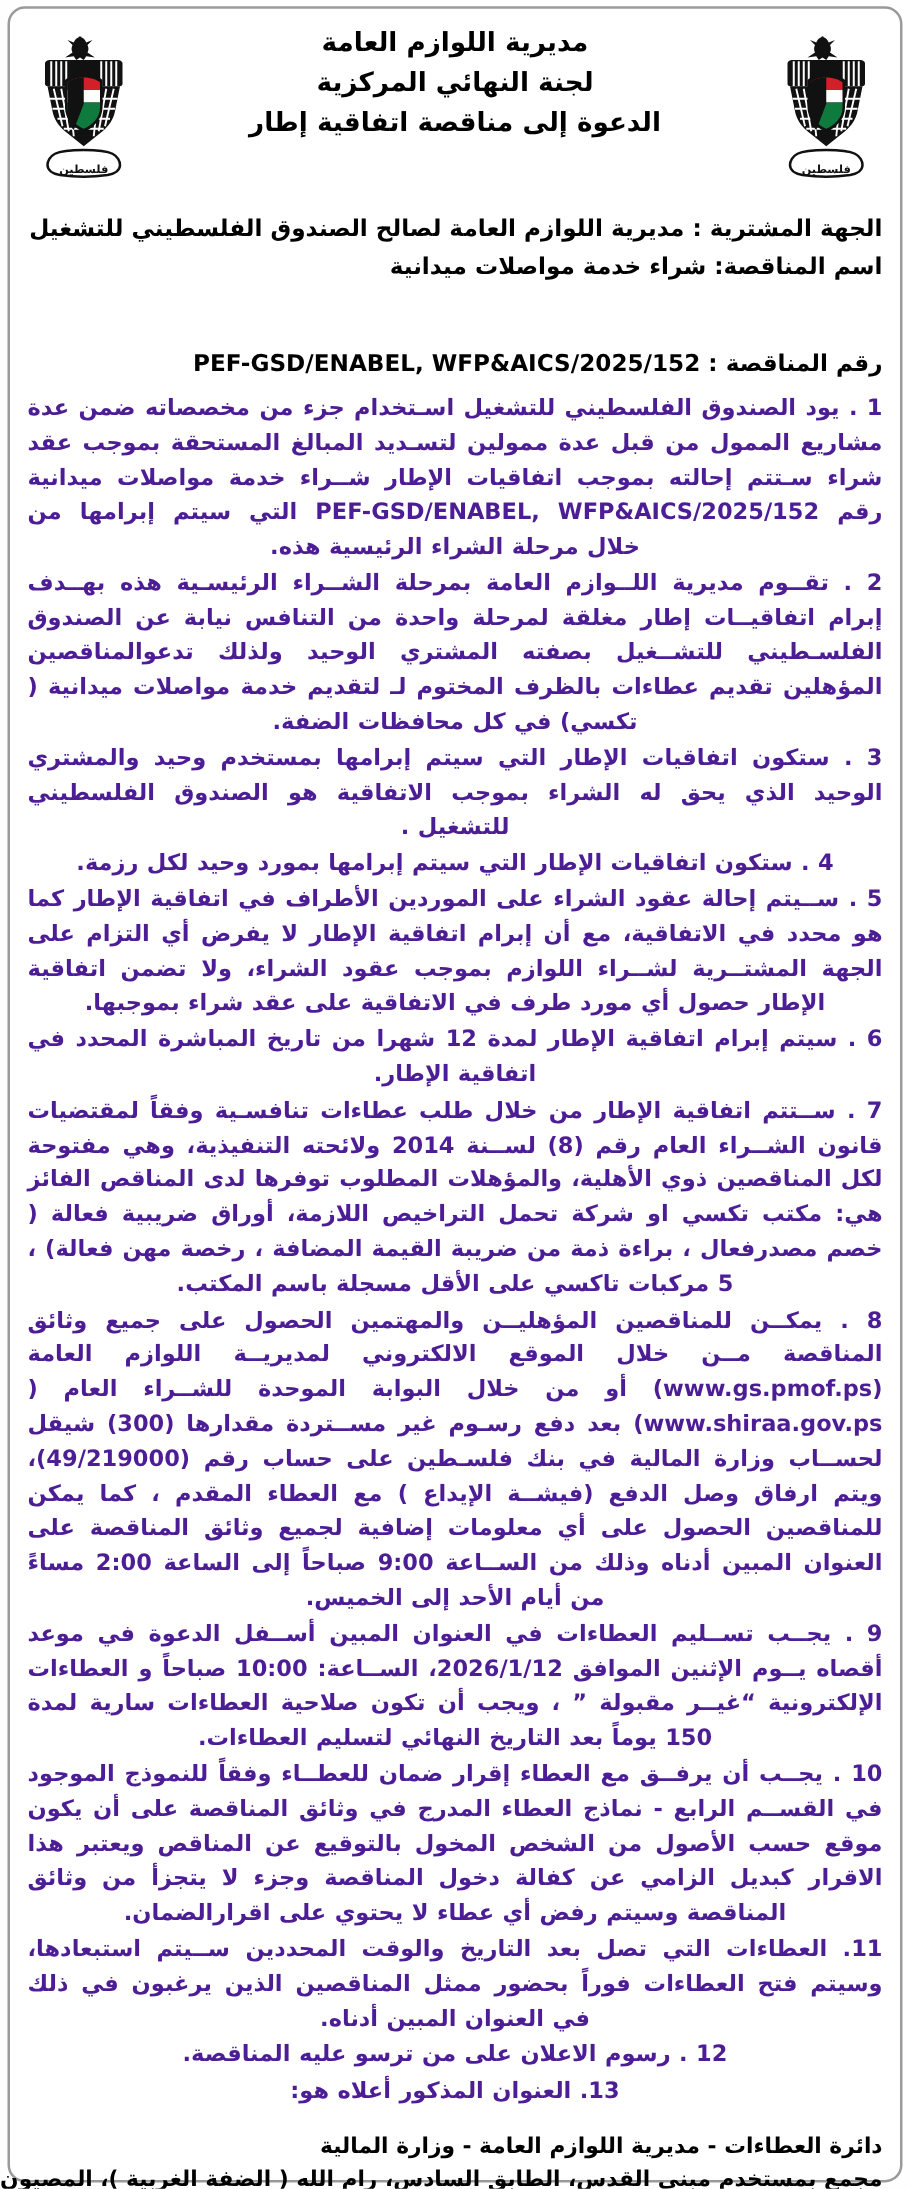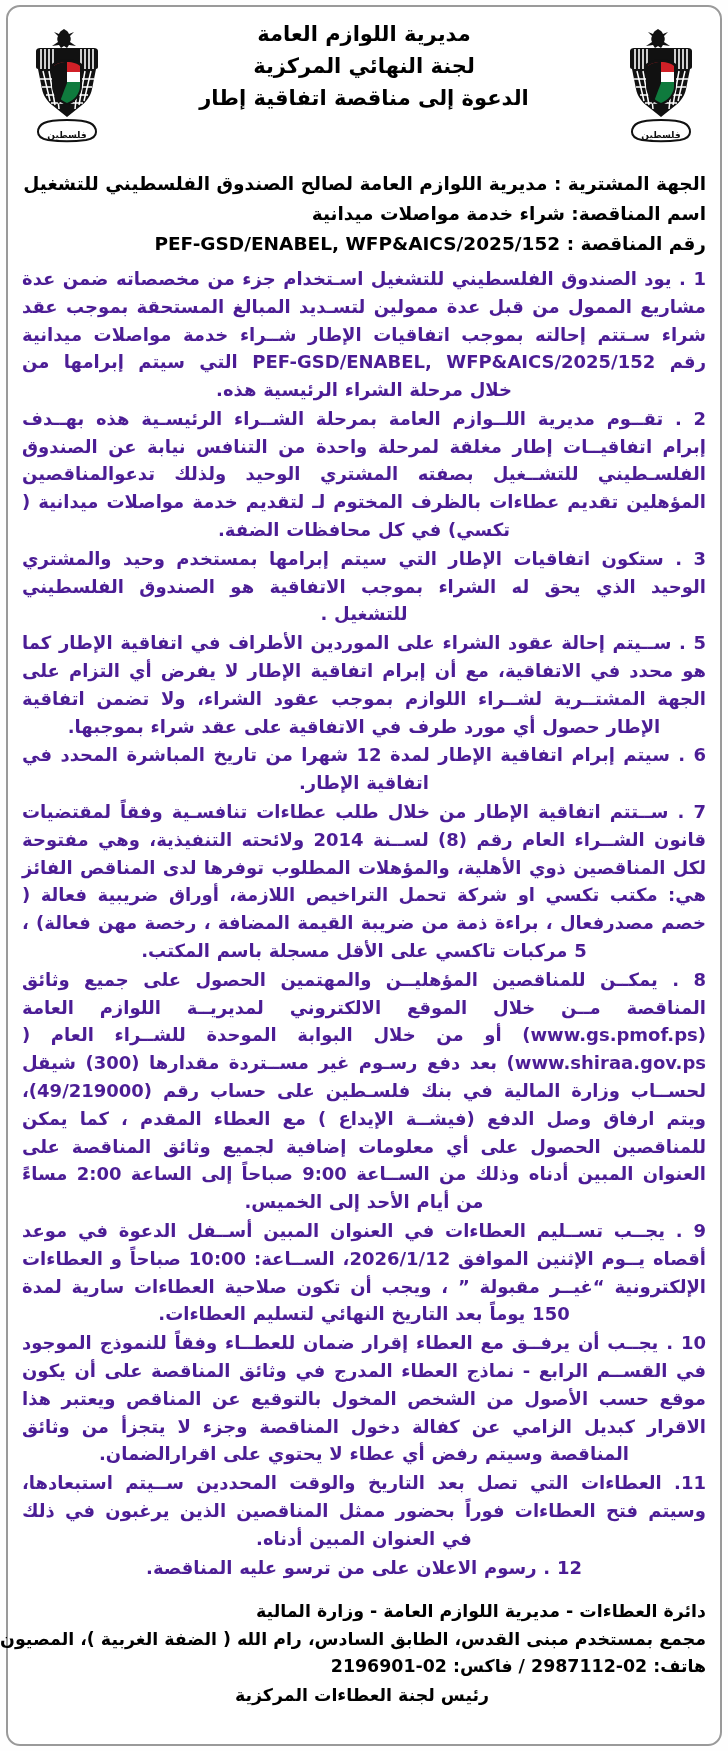--- a/index.html
+++ b/index.html
@@ -70,20 +70,21 @@
     white-space:nowrap;
   }
   .meta .mline.num{
     direction:rtl;
     unicode-bidi:isolate;
   }
   .ltr{
     direction:ltr;
     unicode-bidi:embed;
     display:inline-block;
+    margin-top:48px;
   }
 
   
   .body{
     margin-top:6px;
   }
   .para{
     font-size:18px;
     font-weight:bold;
     color:#4c1d95;
@@ -228,28 +229,30 @@
         <div class="mline num">
           <span>رقم المناقصة :</span>
           <span class="ltr">PEF-GSD/ENABEL, WFP&amp;AICS/2025/152</span>
         </div>
       </div>
 
       <div class="body">
         <p class="para">1 . يود الصندوق الفلسطيني للتشغيل اسـتخدام جزء من مخصصاته ضمن عدة مشاريع الممول من قبل عدة ممولين لتسـديد المبالغ المستحقة بموجب عقد شراء سـتتم إحالته بموجب اتفاقيات الإطار شــراء خدمة مواصلات ميدانية رقم PEF-GSD/ENABEL, WFP&amp;AICS/2025/152 التي سيتم إبرامها من خلال مرحلة الشراء الرئيسية هذه.</p>
         <p class="para">2 . تقــوم مديرية اللــوازم العامة بمرحلة الشــراء الرئيسـية هذه بهــدف إبرام اتفاقيــات إطار مغلقة لمرحلة واحدة من التنافس نيابة عن الصندوق الفلسـطيني للتشــغيل بصفته المشتري الوحيد ولذلك تدعوالمناقصين المؤهلين تقديم عطاءات بالظرف المختوم لـ لتقديم خدمة مواصلات ميدانية ( تكسي) في كل محافظات الضفة.</p>
         <p class="para">3 . ستكون اتفاقيات الإطار التي سيتم إبرامها بمستخدم وحيد والمشتري الوحيد الذي يحق له الشراء بموجب الاتفاقية هو الصندوق الفلسطيني للتشغيل .</p>
+        <p class="para">4 . ستكون اتفاقيات الإطار التي سيتم إبرامها بمورد وحيد لكل رزمة.</p>
         <p class="para">5 . ســيتم إحالة عقود الشراء على الموردين الأطراف في اتفاقية الإطار كما هو محدد في الاتفاقية، مع أن إبرام اتفاقية الإطار لا يفرض أي التزام على الجهة المشتــرية لشــراء اللوازم بموجب عقود الشراء، ولا تضمن اتفاقية الإطار حصول أي مورد طرف في الاتفاقية على عقد شراء بموجبها.</p>
         <p class="para">6 . سيتم إبرام اتفاقية الإطار لمدة 12 شهرا من تاريخ المباشرة المحدد في اتفاقية الإطار.</p>
         <p class="para">7 . ســتتم اتفاقية الإطار من خلال طلب عطاءات تنافسـية وفقاً لمقتضيات قانون الشــراء العام رقم (8) لســنة 2014 ولائحته التنفيذية، وهي مفتوحة لكل المناقصين ذوي الأهلية، والمؤهلات المطلوب توفرها لدى المناقص الفائز هي: مكتب تكسي او شركة تحمل التراخيص اللازمة، أوراق ضريبية فعالة ( خصم مصدرفعال ، براءة ذمة من ضريبة القيمة المضافة ، رخصة مهن فعالة) ، 5 مركبات تاكسي على الأقل مسجلة باسم المكتب.</p>
         <p class="para">8 . يمكــن للمناقصين المؤهليــن والمهتمين الحصول على جميع وثائق المناقصة مــن خلال الموقع الالكتروني لمديريــة اللوازم العامة (www.gs.pmof.ps) أو من خلال البوابة الموحدة للشــراء العام ( www.shiraa.gov.ps) بعد دفع رسـوم غير مســتردة مقدارها (300) شيقل لحســاب وزارة المالية في بنك فلسـطين على حساب رقم (49/219000)، ويتم ارفاق وصل الدفع (فيشــة الإيداع ) مع العطاء المقدم ، كما يمكن للمناقصين الحصول على أي معلومات إضافية لجميع وثائق المناقصة على العنوان المبين أدناه وذلك من الســاعة 9:00 صباحاً إلى الساعة 2:00 مساءً من أيام الأحد إلى الخميس.</p>
         <p class="para">9 . يجــب تســليم العطاءات في العنوان المبين أســفل الدعوة في موعد أقصاه يــوم الإثنين الموافق 2026/1/12، الســاعة: 10:00 صباحاً و العطاءات الإلكترونية “غيــر مقبولة ” ، ويجب أن تكون صلاحية العطاءات سارية لمدة 150 يوماً بعد التاريخ النهائي لتسليم العطاءات.</p>
         <p class="para">10 . يجــب أن يرفــق مع العطاء إقرار ضمان للعطــاء وفقاً للنموذج الموجود في القســم الرابع - نماذج العطاء المدرج في وثائق المناقصة على أن يكون موقع حسب الأصول من الشخص المخول بالتوقيع عن المناقص ويعتبر هذا الاقرار كبديل الزامي عن كفالة دخول المناقصة وجزء لا يتجزأ من وثائق المناقصة وسيتم رفض أي عطاء لا يحتوي على اقرارالضمان.</p>
         <p class="para">11. العطاءات التي تصل بعد التاريخ والوقت المحددين ســيتم استبعادها، وسيتم فتح العطاءات فوراً بحضور ممثل المناقصين الذين يرغبون في ذلك في العنوان المبين أدناه.</p>
         <p class="para">12 . رسوم الاعلان على من ترسو عليه المناقصة.</p>
+        <p class="para">13. العنوان المذكور أعلاه هو:</p>
       </div>
 
       <div class="addr-block">
         <div class="aline">دائرة العطاءات - مديرية اللوازم العامة - وزارة المالية</div>
         <div class="aline">مجمع بمستخدم مبنى القدس، الطابق السادس، رام الله ( الضفة الغربية )، المصيون</div>
         <div class="aline">هاتف: 02-2987112 / فاكس: 02-2196901</div>
       </div>
 
       <div class="signature">رئيس لجنة العطاءات المركزية</div>
 

